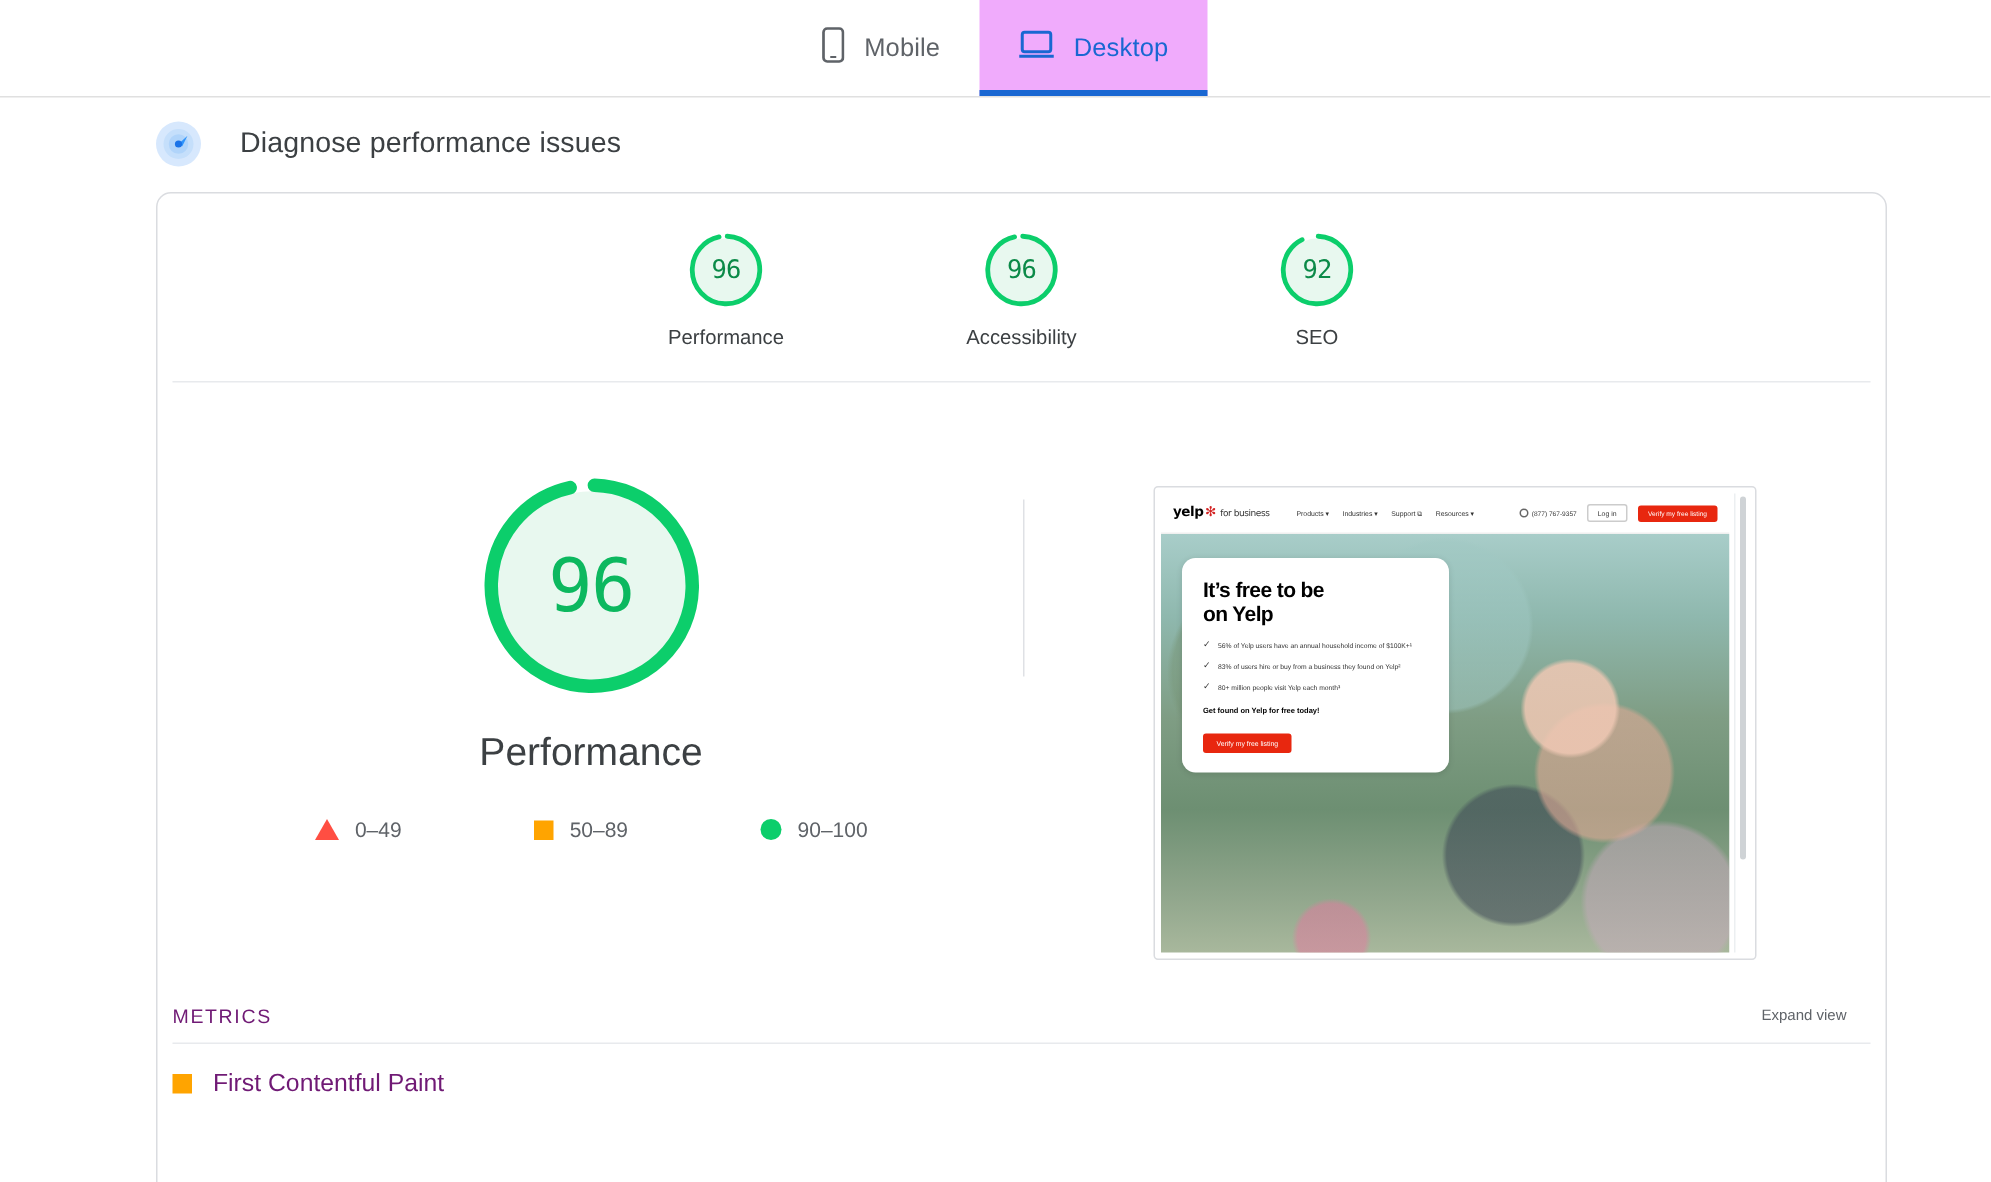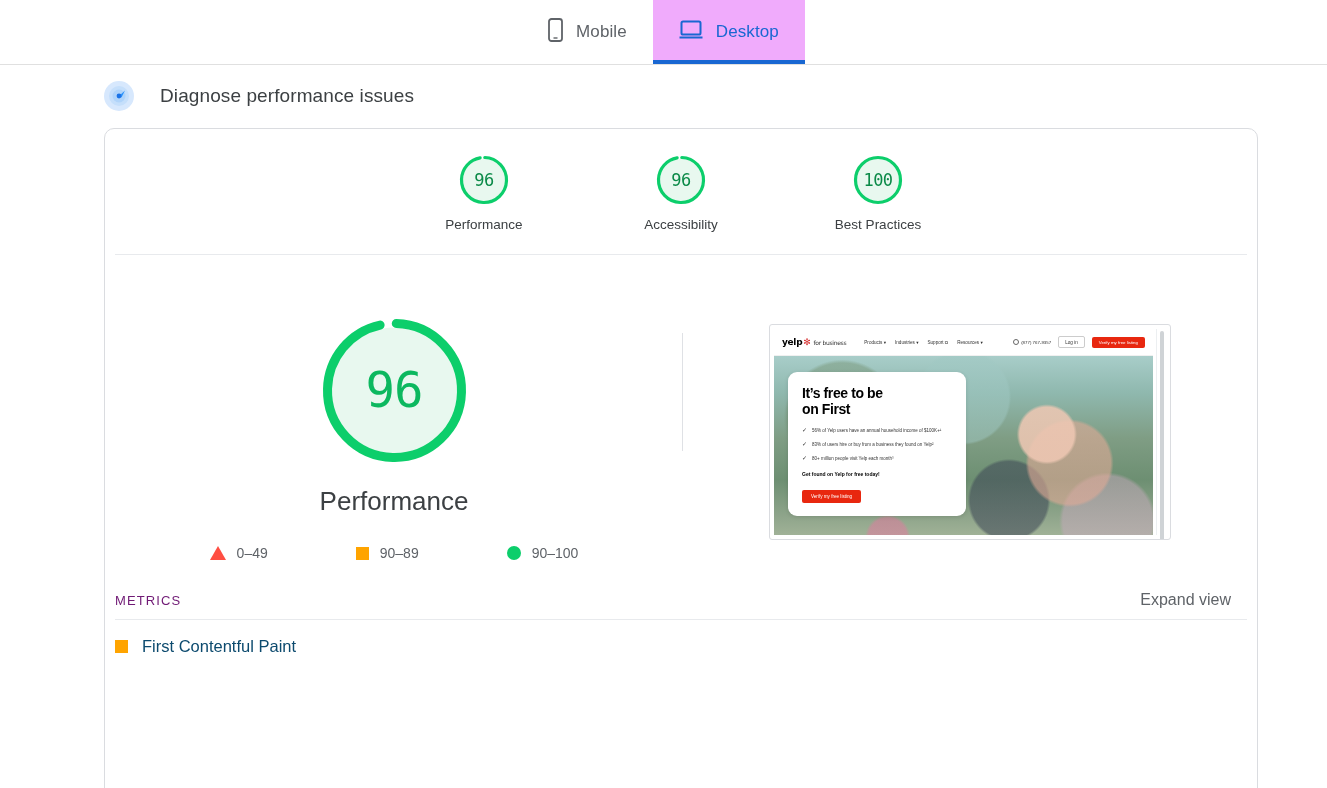--- a/index.html
+++ b/index.html
@@ -176,21 +176,21 @@
     width: 0; height: 0;
     border-left: 8px solid transparent;
     border-right: 8px solid transparent;
     border-bottom: 14px solid #ff4e42;
   }
   .sw-sq { width: 13px; height: 13px; background: #ffa400; }
   .sw-ci { width: 14px; height: 14px; border-radius: 50%; background: #0cce6b; }
 
   
   .shot-frame {
-    width: 402px; height: 216px;
+    width: 402px; height: 316px;
     border: 1px solid #dadce0;
     border-radius: 3px;
     background: #fff;
     padding: 4px 4px 4px 4px;
     display: flex;
     position: relative;
     overflow: hidden;
   }
   .shot-inner {
     flex: 1;
@@ -319,35 +319,35 @@
     align-items: center;
     padding: 30px 26px 10px 10px;
     margin: 0 0 0 0;
   }
   .metrics-label {
     font-size: 13px;
     color: #701a75;
     letter-spacing: 1.1px;
   }
   .expand-view {
-    font-size: 16px;
+    font-size: 10px;
     color: #5f6368;
     cursor: pointer;
   }
   .metrics-grid {
     display: flex;
     gap: 56px;
     padding: 0 10px 0 10px;
   }
   .mcol { flex: 1; }
   .mcol-rule { border-top: 1px solid #e8eaed; padding-top: 17px; }
   .mitem { display: flex; align-items: center; gap: 14px; }
   .m-sq { width: 13px; height: 13px; background: #ffa400; flex: none; }
   .m-ci { width: 14px; height: 14px; border-radius: 50%; background: #0cce6b; flex: none; }
-  .m-name { font-size: 16.5px; color: #0c4a6e; }
+  .m-name { font-size: 16.5px; color: #701a75; }
 </style>
 </head>
 <body>
 
 <div class="tabbar">
 
   <div class="tab">
     <span>
       <svg width="15" height="24" viewBox="0 0 15 24">
         <rect x="1" y="1" width="13" height="22" rx="2.5" fill="none" stroke="#5f6368" stroke-width="1.8"></rect>
@@ -400,31 +400,31 @@
       <div class="chip-ring">
         <svg width="54" height="54" viewBox="0 0 54 54">
           <circle cx="27" cy="27" r="21" fill="#e8f8ef"></circle>
           <circle cx="27" cy="27" r="22.5" fill="none" stroke="#0cce6b" stroke-width="3.2" stroke-linecap="round" stroke-dasharray="135.7 141.4" transform="rotate(-88 27 27)"></circle>
         </svg>
         <span class="chip-val">96</span>
       </div>
       <div class="chip-label">Accessibility</div>
     </div>
 
+
     <div class="chip">
       <div class="chip-ring">
         <svg width="54" height="54" viewBox="0 0 54 54">
           <circle cx="27" cy="27" r="21" fill="#e8f8ef"></circle>
-          <circle cx="27" cy="27" r="22.5" fill="none" stroke="#0cce6b" stroke-width="3.2" stroke-linecap="round" stroke-dasharray="141.4 0" transform="rotate(-90 27 27)"></circle>
+          <circle cx="27" cy="27" r="22.5" fill="none" stroke="#0cce6b" stroke-width="3.2" stroke-linecap="round" stroke-dasharray="130.1 141.4" transform="rotate(-88 27 27)"></circle>
         </svg>
-        <span class="chip-val">100</span>
-      </div>
-      <div class="chip-label">Best Practices</div>
+        <span class="chip-val">92</span>
+      </div>
+      <div class="chip-label">SEO</div>
     </div>
-
 
   </div>
 
   <div class="body-split">
     <div class="vdiv"></div>
 
     <div class="left-col">
 
       <div class="gauge">
         <svg width="151" height="151" viewBox="0 0 151 151">
@@ -437,21 +437,21 @@
       <div class="cat-title">Performance</div>
 
 
       <div class="legend">
         <div class="leg">
           <span class="sw-tri"></span>
           <span class="leg-label">0–49</span>
         </div>
         <div class="leg">
           <span class="sw-sq"></span>
-          <span class="leg-label">90–89</span>
+          <span class="leg-label">50–89</span>
         </div>
         <div class="leg">
           <span class="sw-ci"></span>
           <span class="leg-label">90–100</span>
         </div>
       </div>
 
     </div>
 
     <div class="right-col">
@@ -477,21 +477,21 @@
               </span>
               <span class="ylogin">Log in</span>
               <span class="yverify">Verify my free listing</span>
             </span>
           </div>
 
           <div class="yhero">
             <div class="ycard">
               <div class="ych">
                 <div>It’s free to be</div>
-                <div>on First</div>
+                <div>on Yelp</div>
               </div>
 
               <div class="ybullet">
                 <span class="ycheck">✓</span>
                 <span class="ybtext">56% of Yelp users have an annual household income of $100K+¹</span>
               </div>
               <div class="ybullet">
                 <span class="ycheck">✓</span>
                 <span class="ybtext">83% of users hire or buy from a business they found on Yelp²</span>
               </div>

